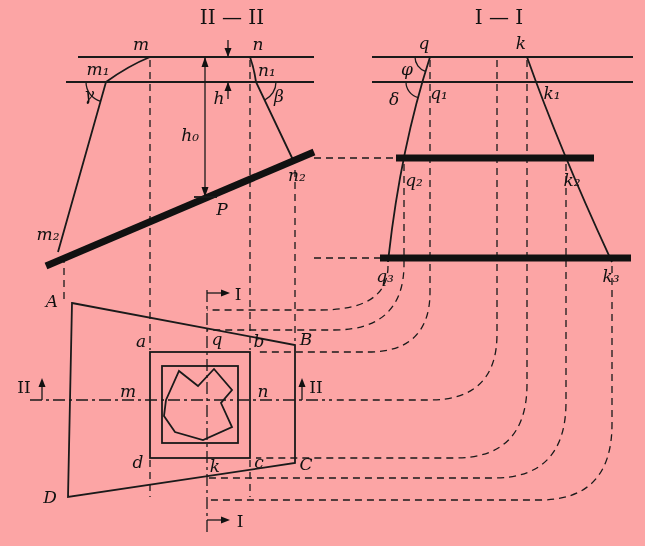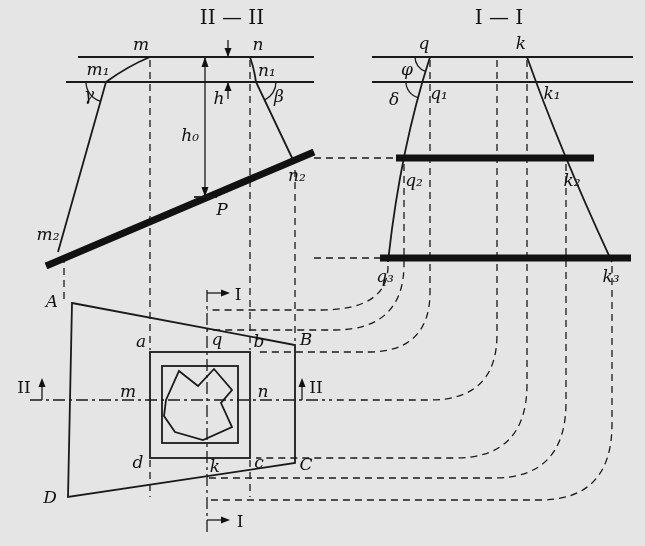--- a/index.html
+++ b/index.html
@@ -1,16 +1,16 @@
 <!DOCTYPE html>
 <html><head>
 <meta charset="utf-8">
 <style>
   html,body{margin:0;padding:0;background:#ffffff;}
-  .figure{width:645px;height:546px;background:#e5e5e5;position:relative;}
+  .figure{width:645px;height:546px;background:#fca5a5;position:relative;}
   svg{display:block;}
   .lbl{font-family:"DejaVu Serif",serif;font-style:italic;font-size:17px;fill:#111;}
   .ttl{font-family:"DejaVu Serif",serif;font-style:normal;font-size:20px;fill:#111;}
   .cut{font-family:"DejaVu Serif",serif;font-style:normal;font-size:17px;fill:#111;}
   .solid{stroke:#1a1a1a;stroke-width:1.8;fill:none;}
   .thin{stroke:#1a1a1a;stroke-width:1.3;fill:none;}
   .seam{stroke:#111;stroke-width:7;fill:none;}
   .dashed{stroke:#1a1a1a;stroke-width:1.3;fill:none;stroke-dasharray:7 5;}
   .dashdot{stroke:#1a1a1a;stroke-width:1.3;fill:none;stroke-dasharray:12 4 3 4;}
   .arrow{fill:#111;stroke:none;}

